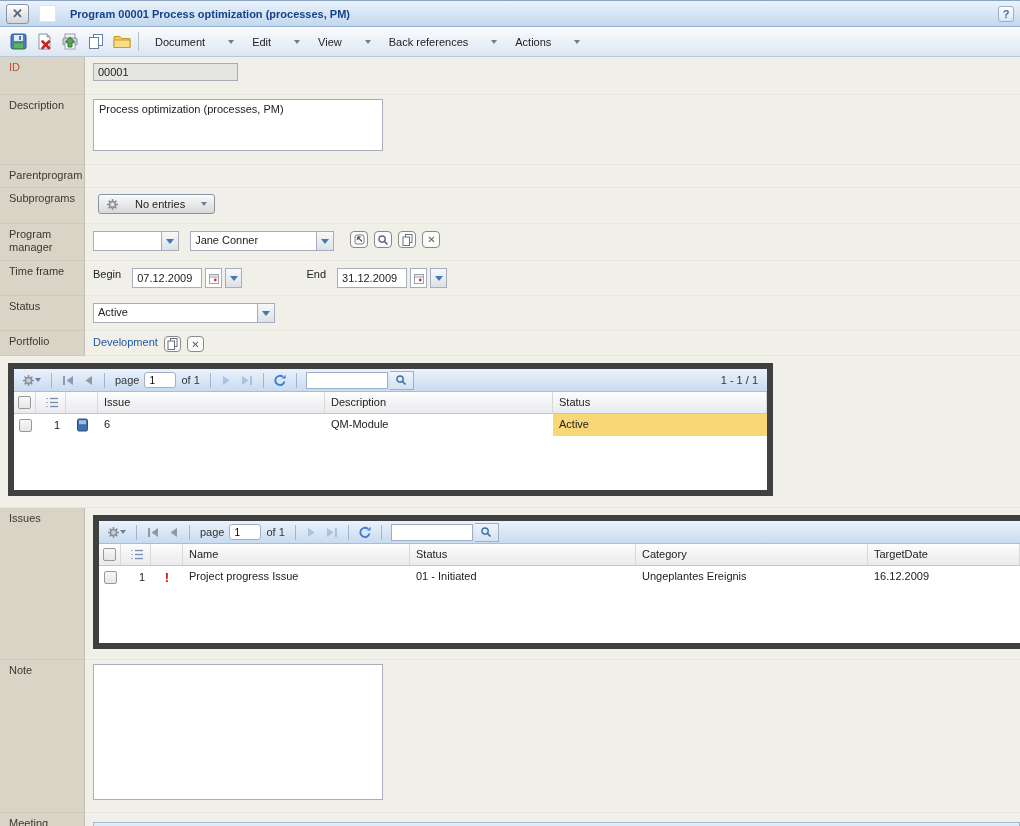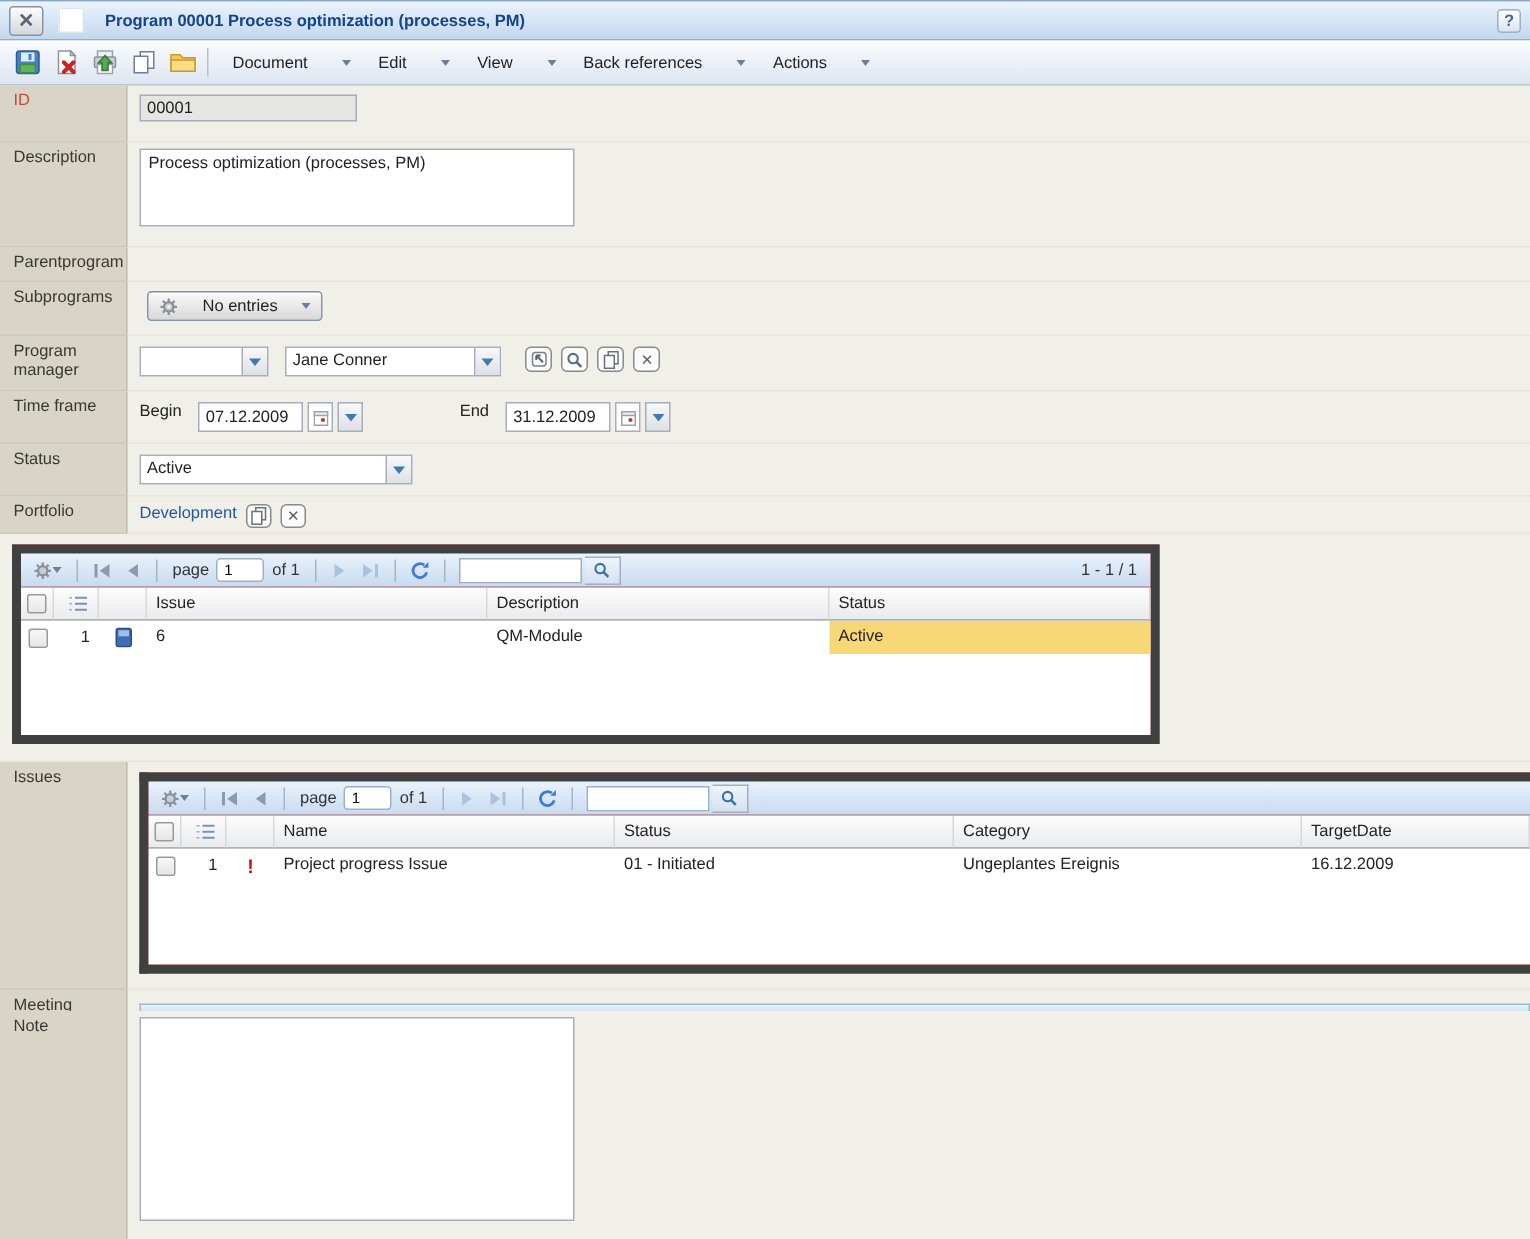--- a/index.html
+++ b/index.html
@@ -519,27 +519,27 @@
           <div class="gc" style="width:227px">Project progress Issue</div>
           <div class="gc" style="width:226px">01 - Initiated</div>
           <div class="gc" style="width:232px">Ungeplantes Ereignis</div>
           <div class="gc flexcol">16.12.2009</div>
         </div>
         <div class="grid-fill"></div>
       </div>
     </div>
   </div>
 
+  <div class="frow" style="height:153px">
+    <div class="flabel">Note</div>
+    <div class="fcontent">
+      <textarea class="box" style="height: 136px;"></textarea>
+    </div>
+  </div>
+
   <div class="frow" style="height:14px">
     <div class="flabel" style="border-bottom:none">Meeting</div>
     <div class="fcontent" style="border-bottom:none">
       <div class="next-grid-top"></div>
     </div>
   </div>
 
-  <div class="frow" style="height:153px">
-    <div class="flabel">Note</div>
-    <div class="fcontent">
-      <textarea class="box" style="height: 136px;"></textarea>
-    </div>
-  </div>
-
 </div>
 
 </body></html>

